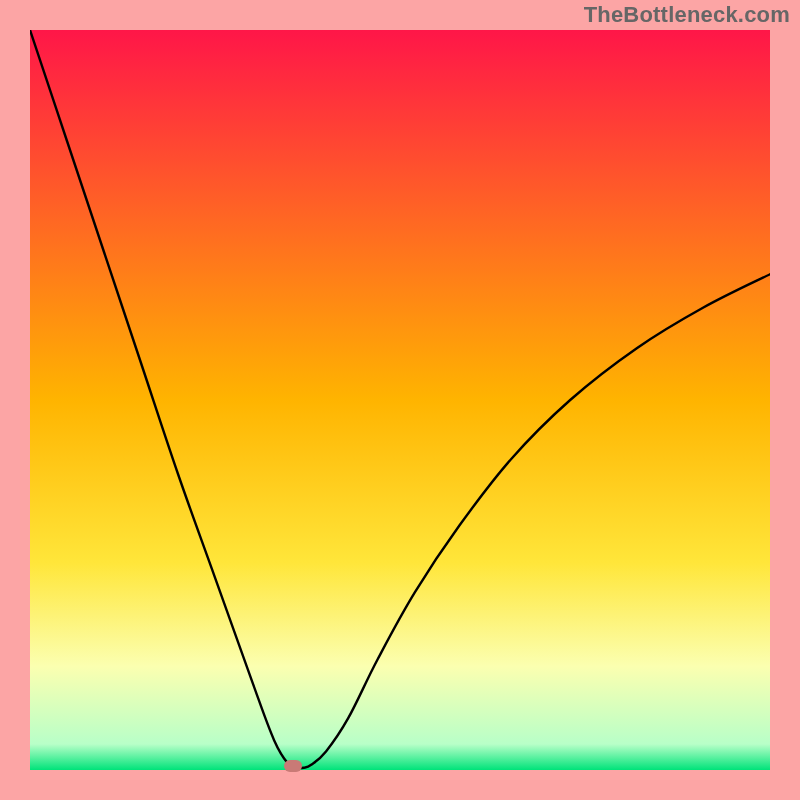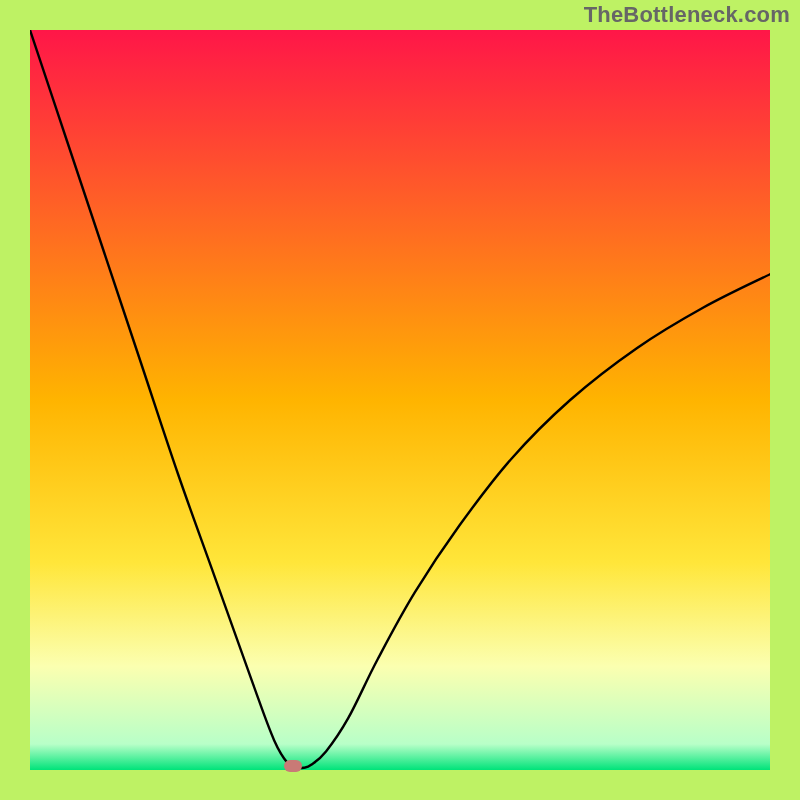--- a/index.html
+++ b/index.html
@@ -8,21 +8,21 @@
     width: 800px;
     height: 800px;
     overflow: hidden;
     font-family: Arial, Helvetica, sans-serif;
     background: #000;
   }
   .frame {
     position: relative;
     width: 800px;
     height: 800px;
-    background: #bef264;
+    background: #fca5a5;
   }
   .watermark {
     position: absolute;
     top: 2px;
     right: 10px;
     color: #666;
     font-size: 22px;
     font-weight: bold;
     z-index: 10;
     letter-spacing: 0.2px;

